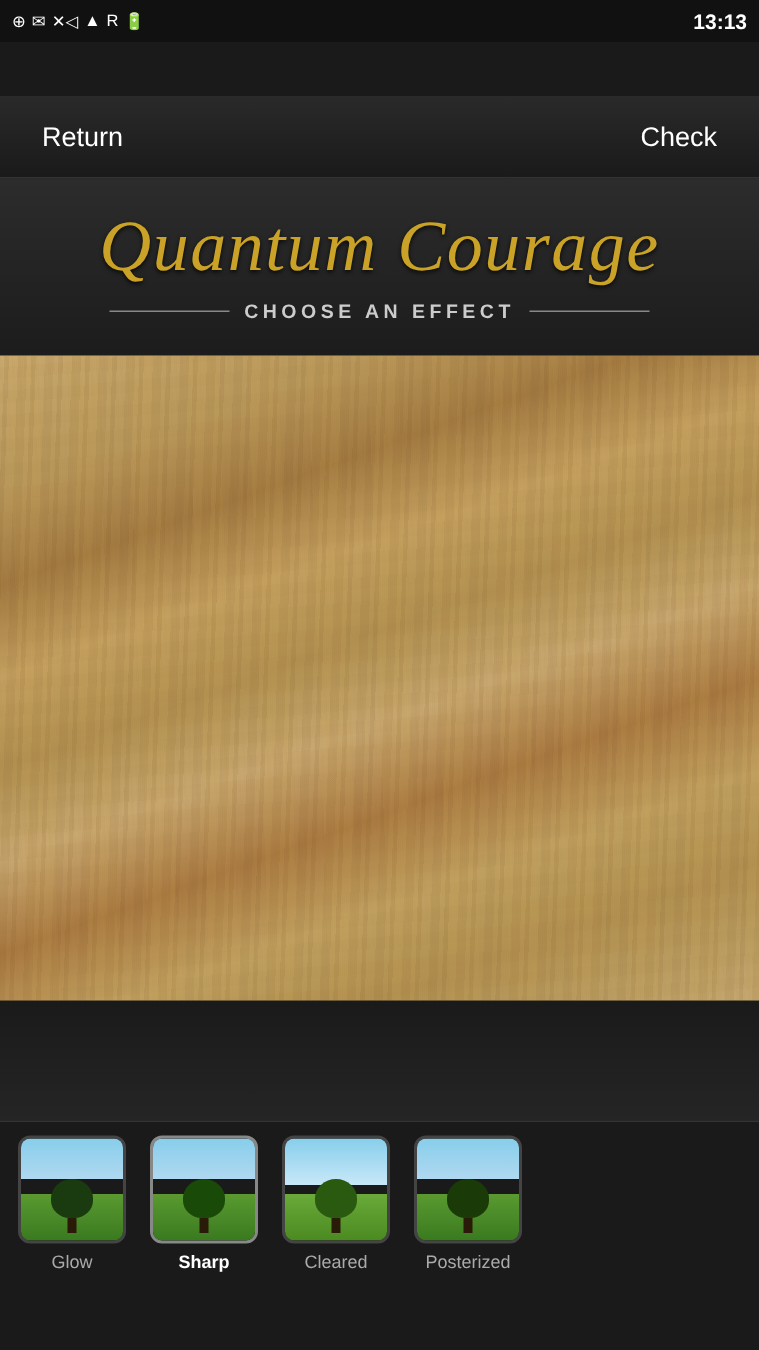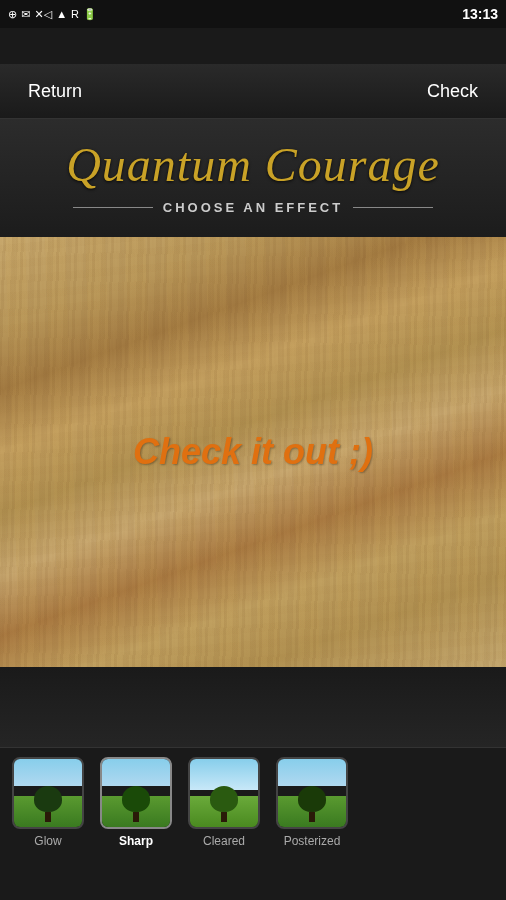--- a/index.html
+++ b/index.html
@@ -293,21 +293,20 @@
   <div class="brand-title">Quantum Courage</div>
   <div class="subtitle-container">
     <div class="subtitle-line"></div>
     <div class="subtitle-text">CHOOSE AN EFFECT</div>
     <div class="subtitle-line"></div>
   </div>
 </div>
 
 <div class="main-image">
   <div class="wood-grain-overlay"></div>
-  <div class="main-text">Check it out ;)</div>
 </div>
 
 <div class="bottom-dark"></div>
 
 <div class="effects-bar">
 
   <div class="effect-item">
     <div class="effect-thumb">
       <div class="sky-strip"></div>
       <div class="ground-strip"></div>

